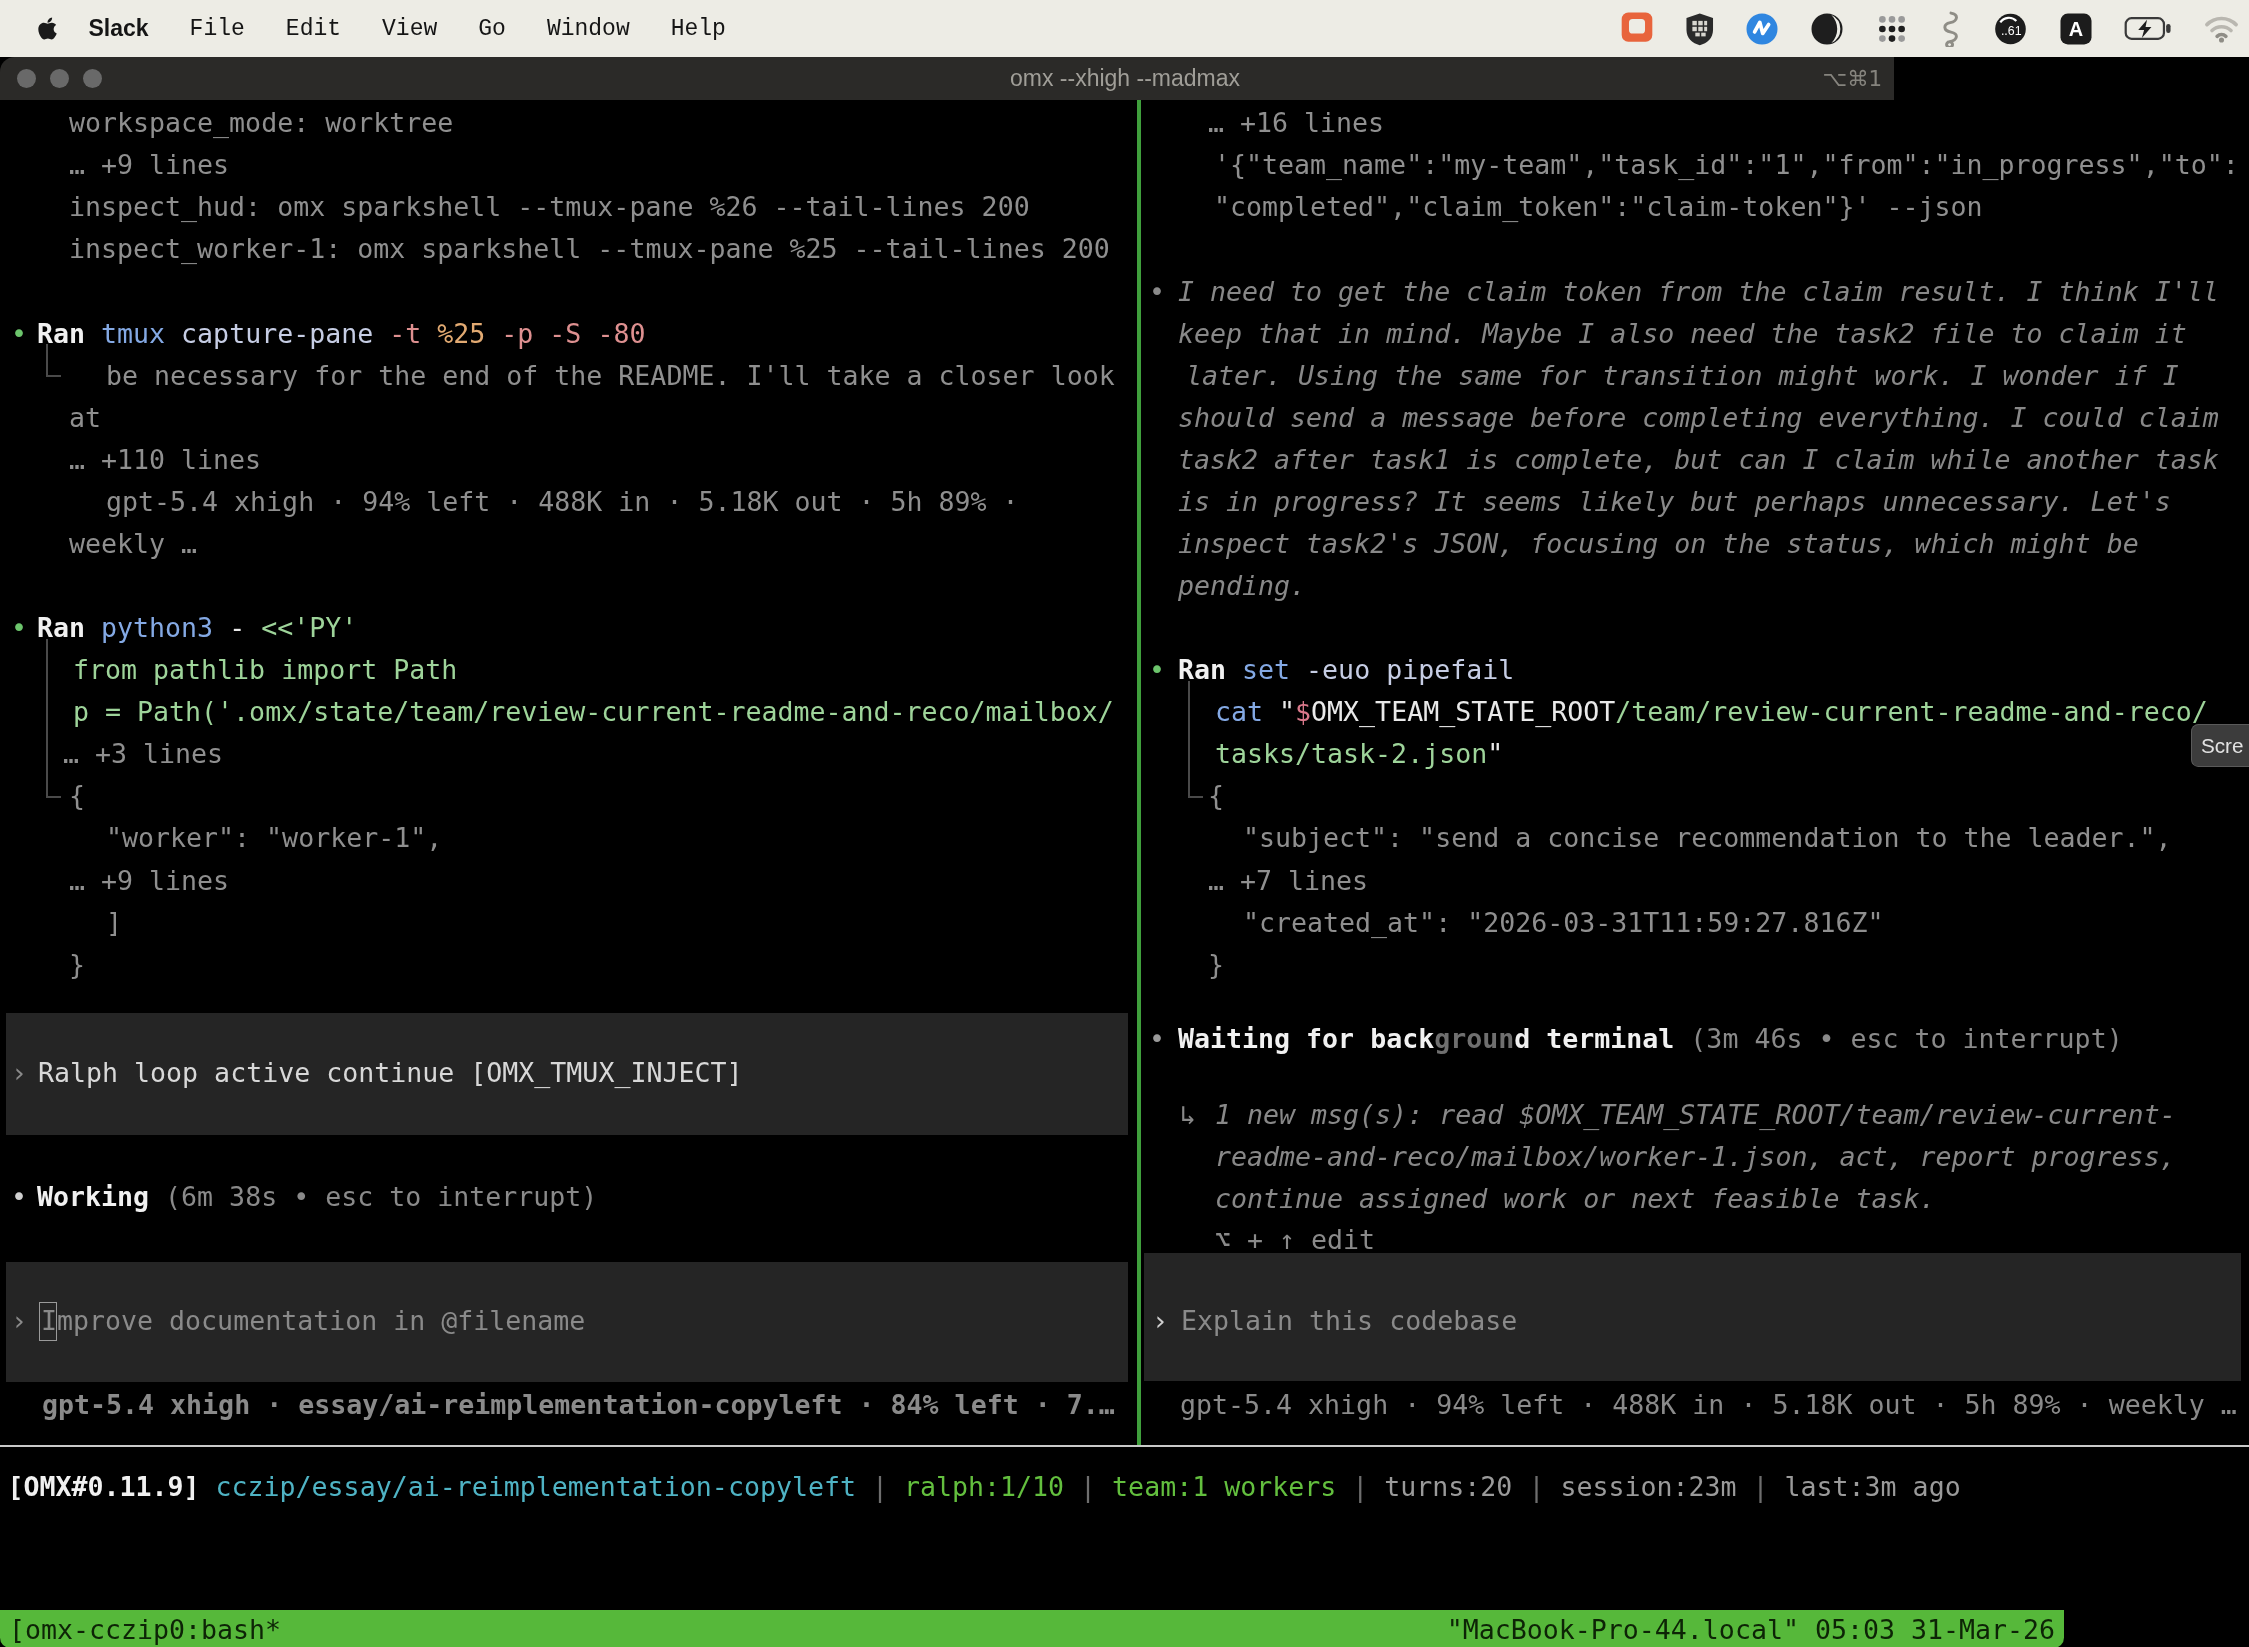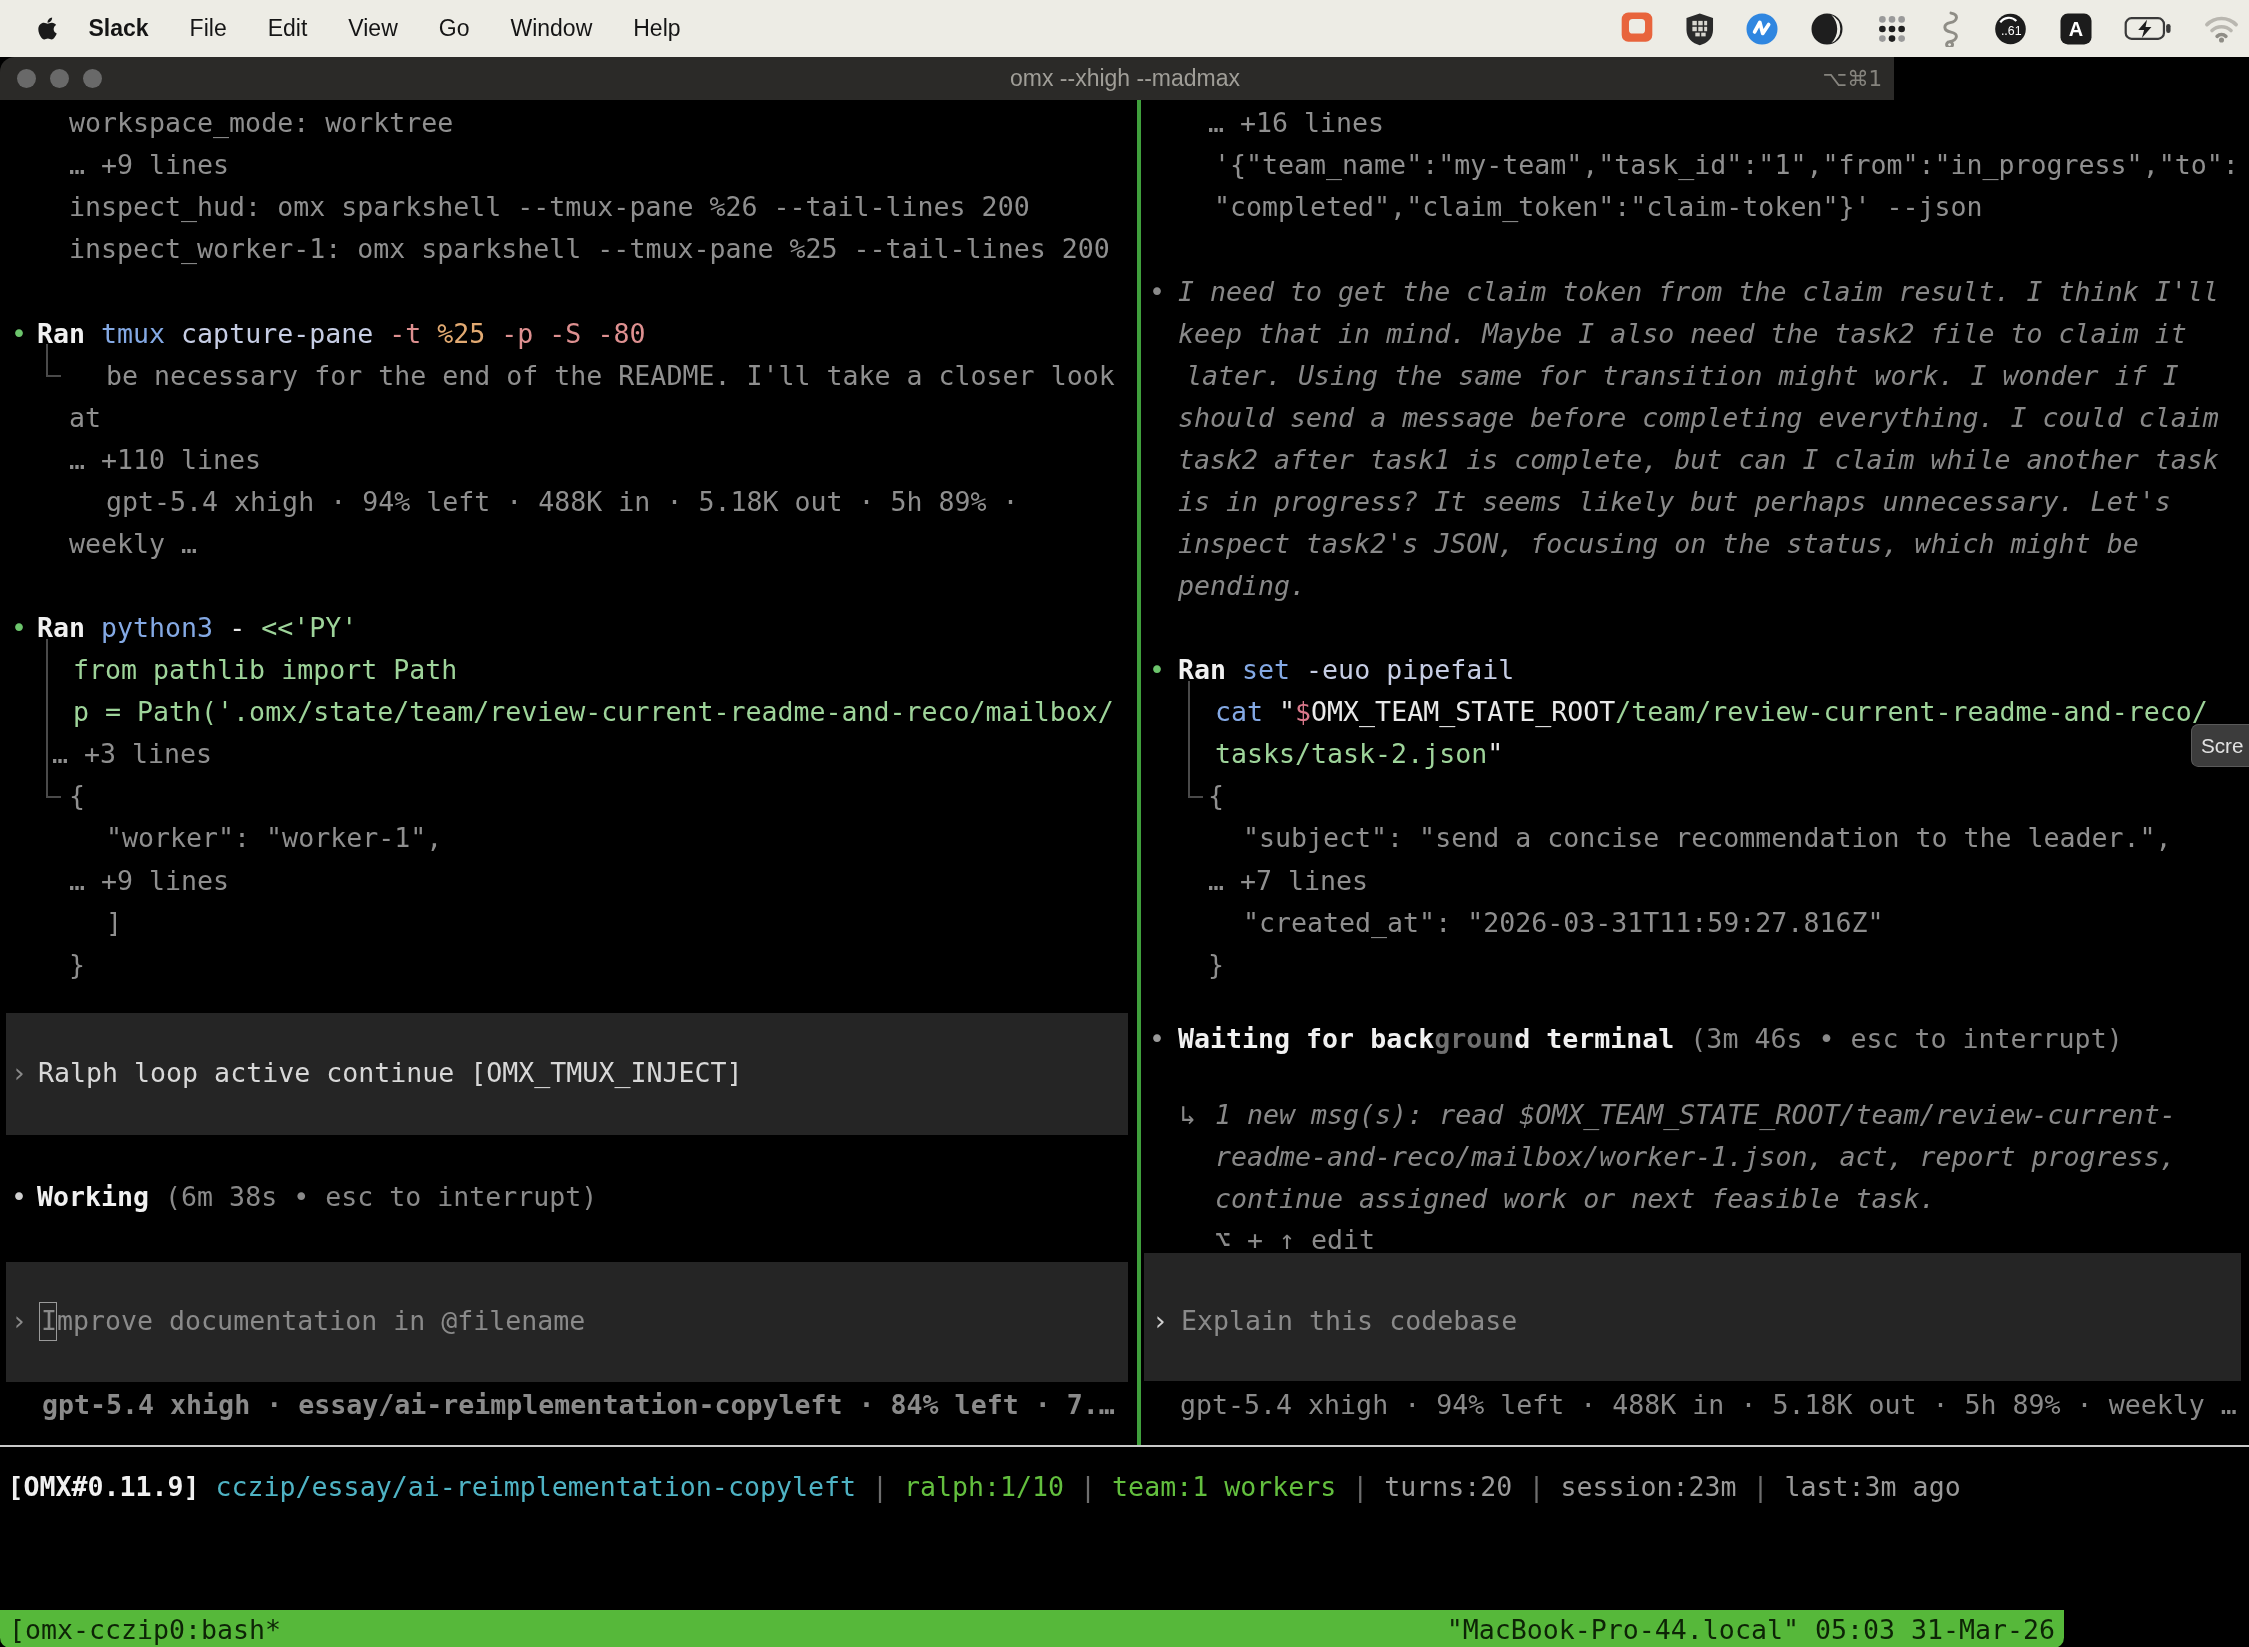--- a/index.html
+++ b/index.html
@@ -4,21 +4,21 @@
 <style>
   html,body{margin:0;padding:0;}
   body{width:2250px;height:1648px;background:#000;overflow:hidden;position:relative;}
 
   
   .menubar{position:absolute;top:0;left:0;width:2250px;height:57px;background:#edece5;
     display:flex;align-items:center;font-family:"Liberation Sans",sans-serif;
     font-size:23px;color:#151515;z-index:30;padding-left:8px;}
   .apple{margin:0 32px 0 29.5px;display:flex;align-items:center;}
   .appname{font-weight:700;margin-right:41px;}
-  .mitem{margin-right:41px;}
+  .mitem{margin-right:41px;font-family:Liberation Mono, monospace;}
   .mstatus{margin-left:auto;display:flex;align-items:center;gap:31px;padding-right:19px;}
   .micon{display:flex;align-items:center;}
 
   
   .window{position:absolute;top:57px;left:0;width:2250px;height:1591px;background:#000;
     border-radius:14.8px 14.8px 0 0;overflow:hidden;}
   .titlebar{position:absolute;top:0;left:0;width:1894px;height:43px;background:#2b2a28;}
   .tl{position:absolute;top:11.8px;width:19px;height:19px;border-radius:50%;background:#696969;}
   .wtitle{position:absolute;top:0;left:0;width:2250px;height:43px;text-align:center;
     line-height:43px;font-family:"Liberation Sans",sans-serif;font-size:23px;color:#a09e98;}
@@ -196,21 +196,21 @@
     <div class="ln" style="top:297px;left:69px;">at</div>
     <div class="ln" style="top:339px;left:69px;">… +110 lines</div>
     <div class="ln" style="top:381px;left:106px;">gpt-5.4 xhigh · 94% left · 488K in · 5.18K out · 5h 89% ·</div>
     <div class="ln" style="top:423px;left:69px;">weekly …</div>
 
     <div class="ln gb" style="top:507px;left:11px;">•</div>
     <div class="ln" style="top:507px;left:37px;"><span class="b tok">Ran</span><span class="blue tok">python3</span><span class="wh tok">-</span><span class="grn">&lt;&lt;'PY'</span></div>
     <div class="conn" style="top:539px;left:46px;width:13.3px;height:157px;"></div>
     <div class="ln grn" style="top:549px;left:73px;">from pathlib import Path</div>
     <div class="ln grn" style="top:591px;left:73px;">p = Path('.omx/state/team/review-current-readme-and-reco/mailbox/</div>
-    <div class="ln" style="top:633px;left:52px;">… +3 lines</div>
+    <div class="ln" style="top:633px;left:63px;">… +3 lines</div>
     <div class="ln" style="top:675px;left:69px;">{</div>
     <div class="ln" style="top:717px;left:106px;">"worker": "worker-1",</div>
     <div class="ln" style="top:760px;left:69px;">… +9 lines</div>
     <div class="ln" style="top:802px;left:106px;">]</div>
     <div class="ln" style="top:844px;left:69px;">}</div>
 
     <div class="band" style="top:913px;left:5.9px;width:1122px;height:122px;"></div>
     <div class="ln dim2" style="top:952px;left:11px;">›</div>
     <div class="ln brt" style="top:952px;left:38px;">Ralph loop active continue [OMX_TMUX_INJECT]</div>
 

